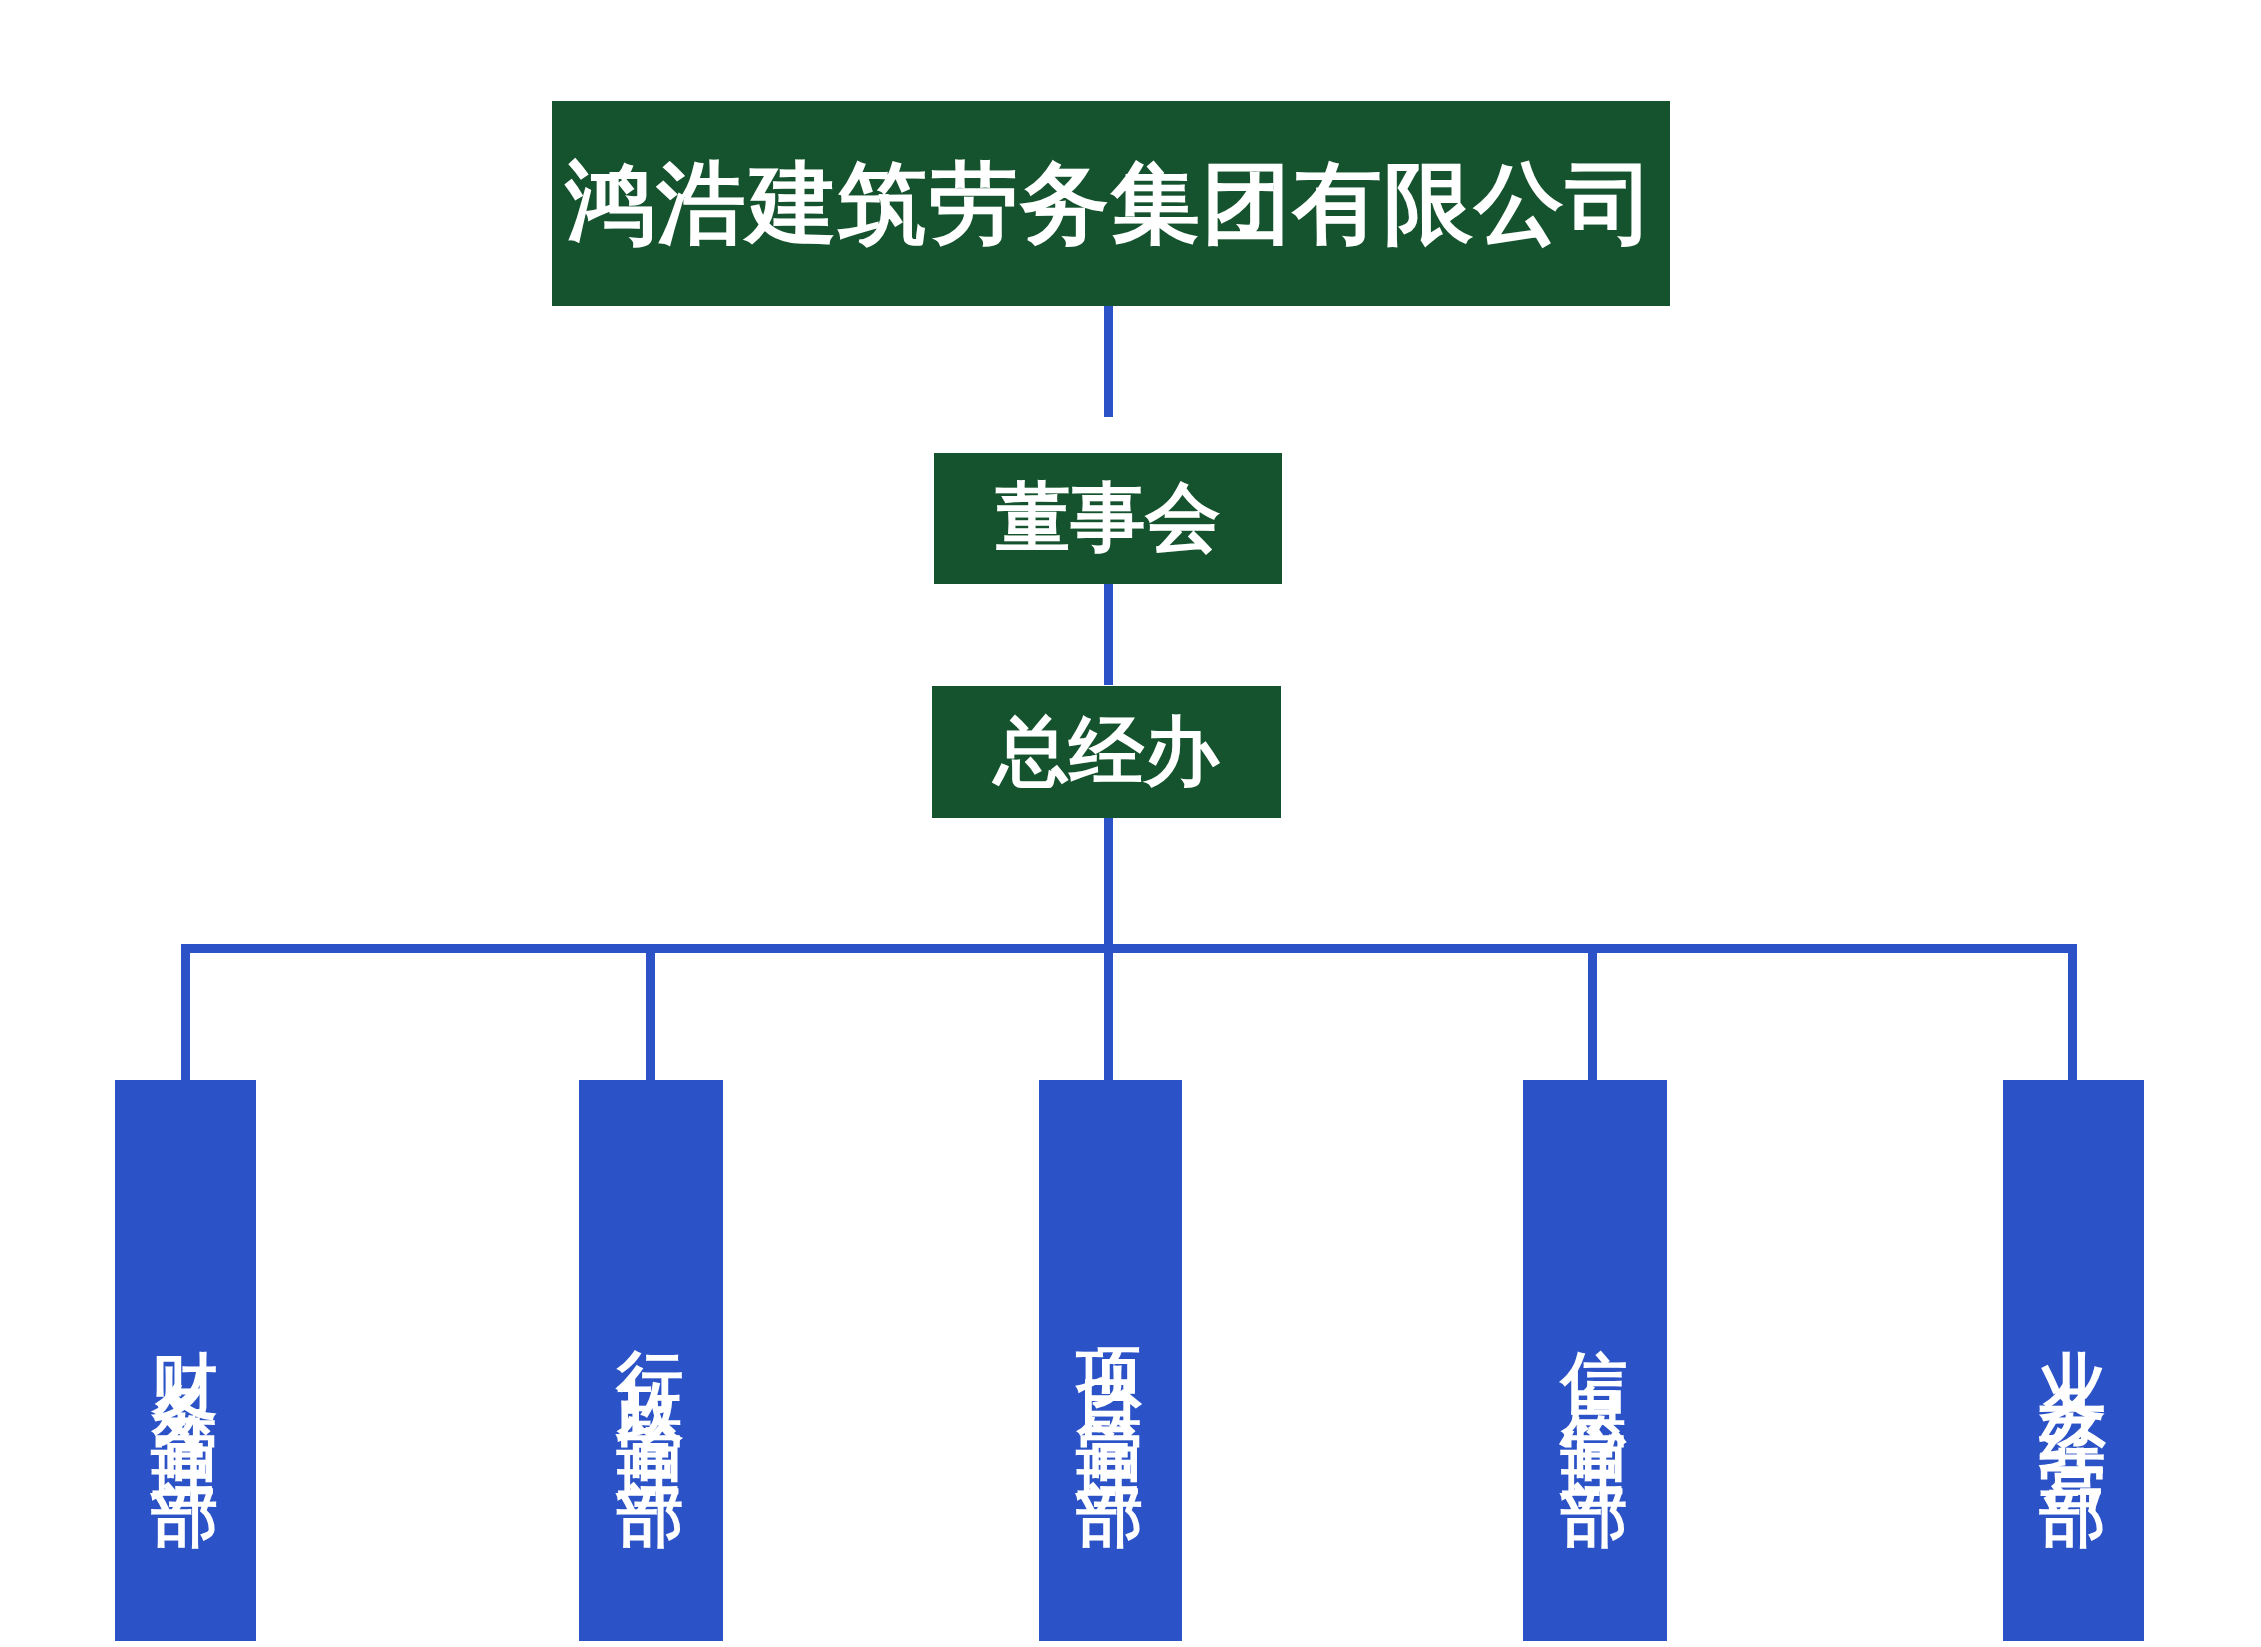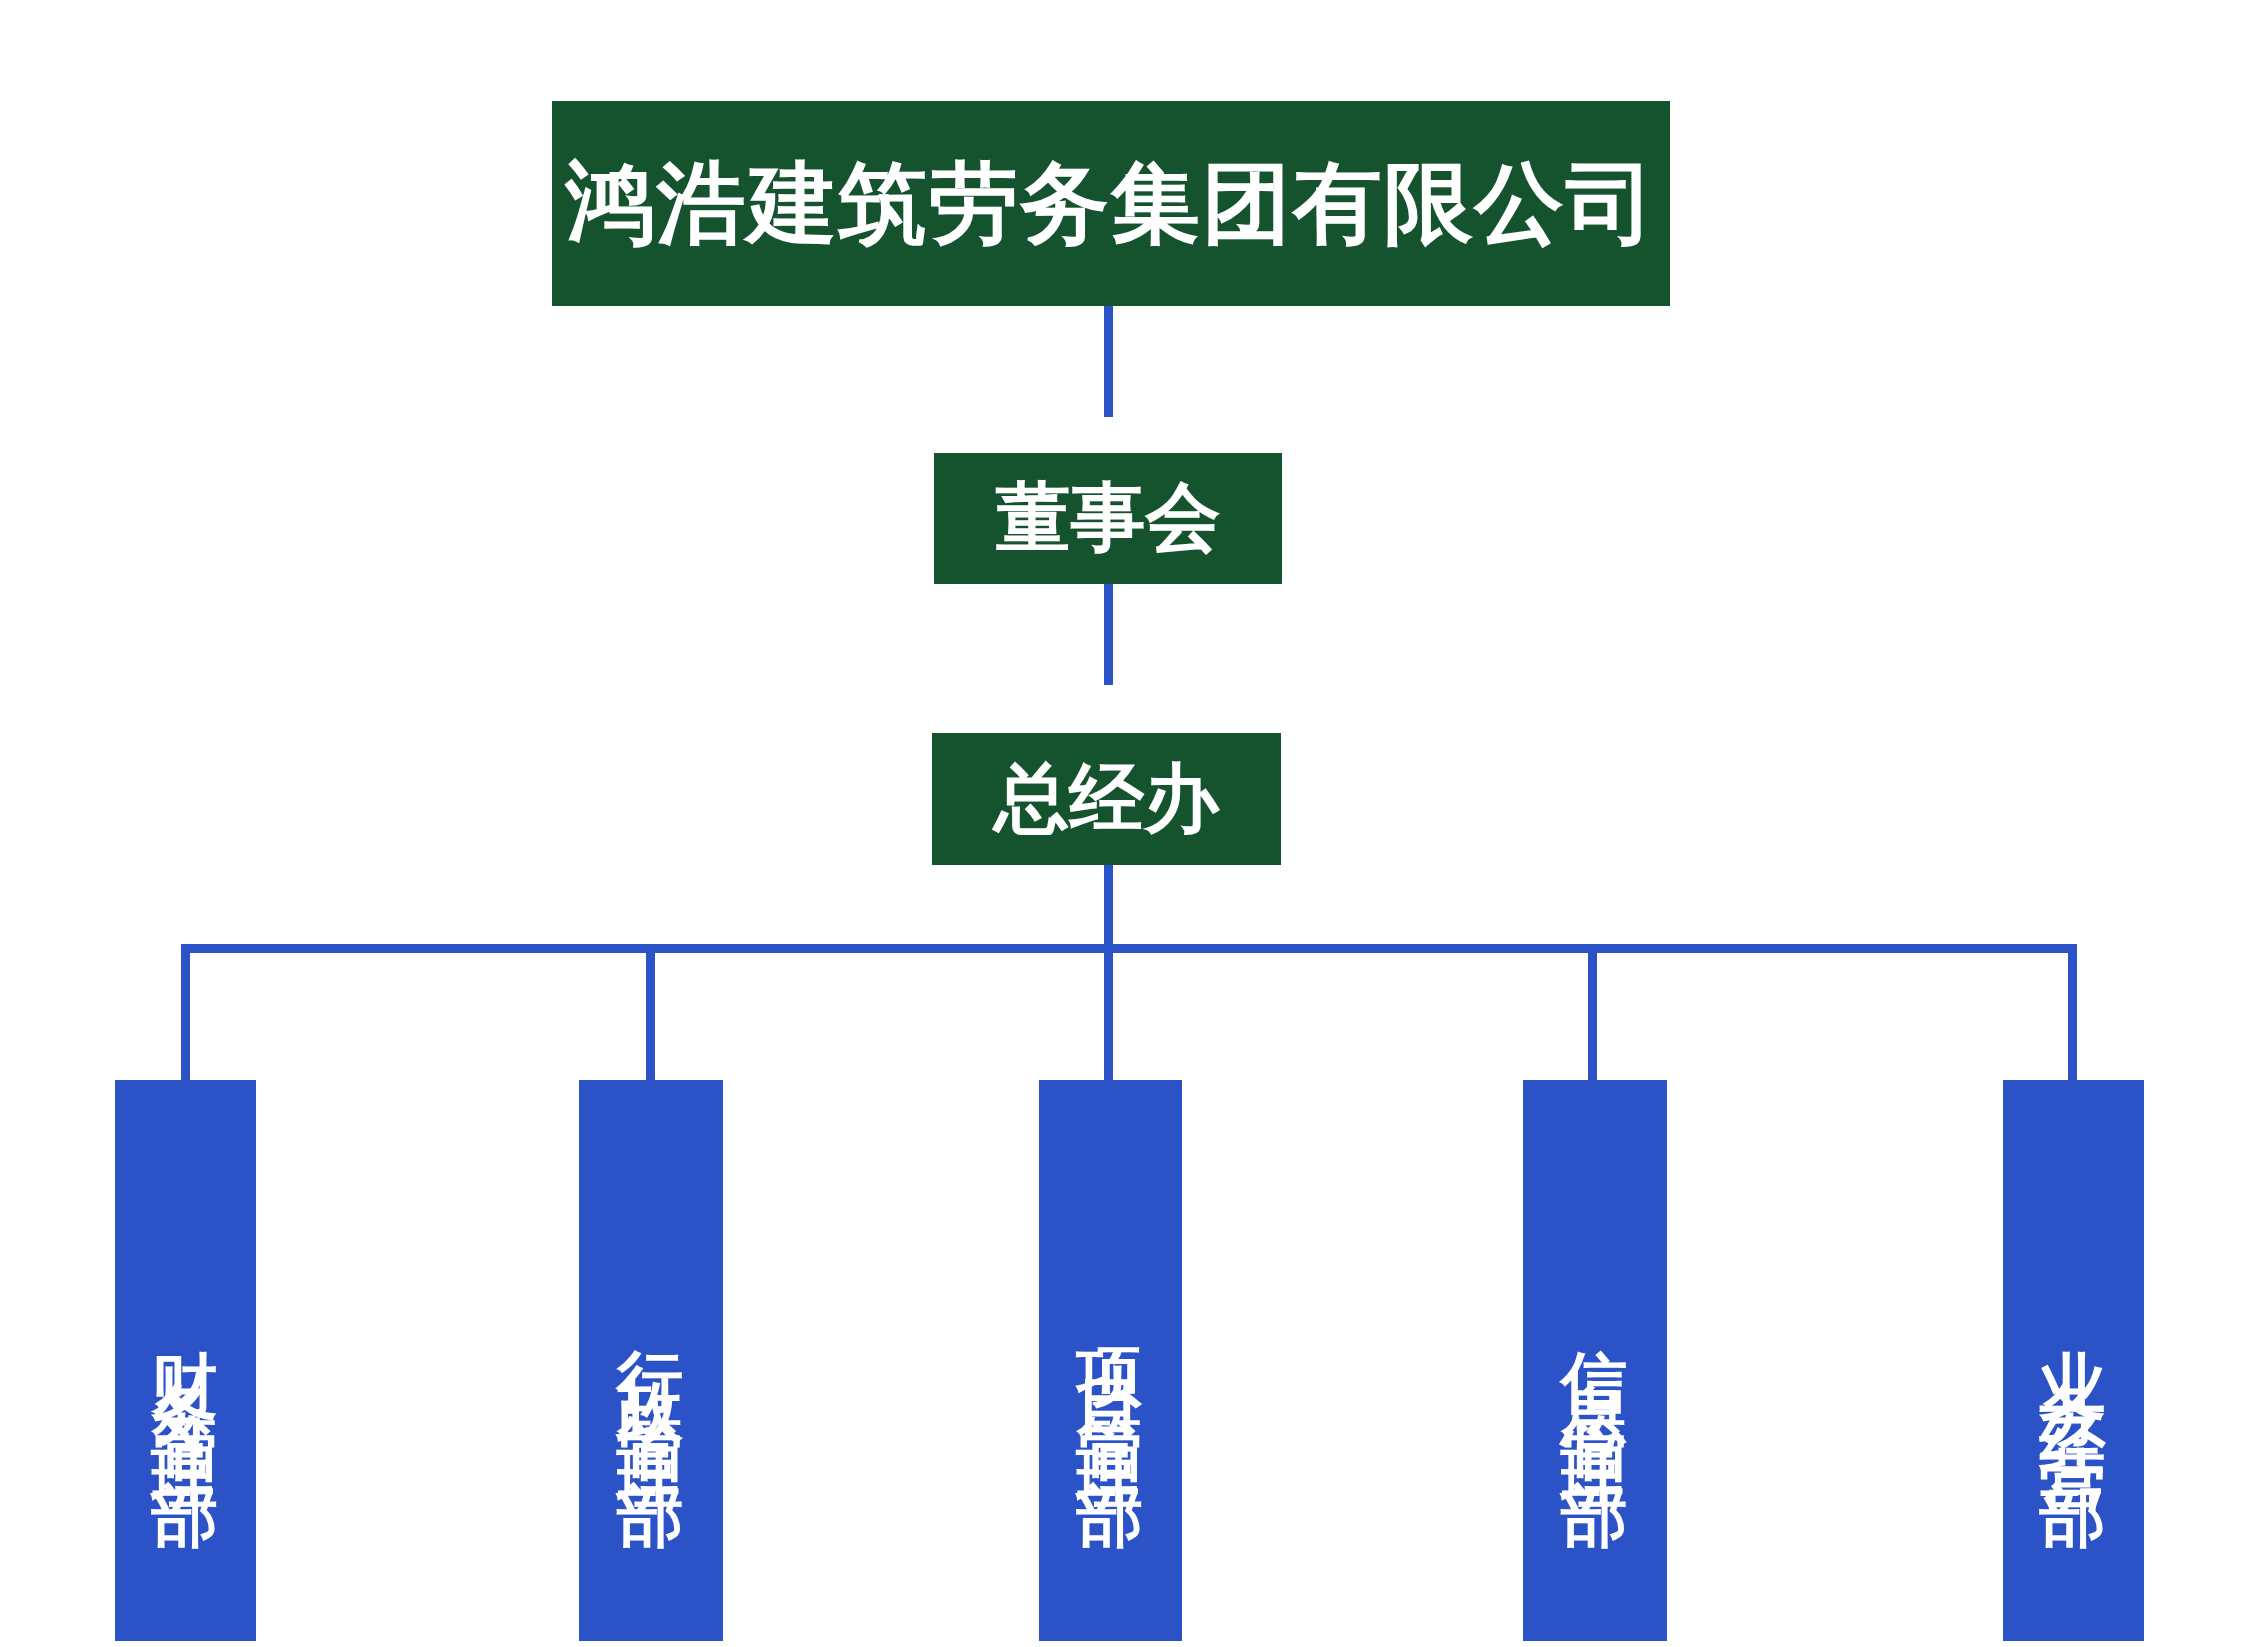--- a/index.html
+++ b/index.html
@@ -32,21 +32,20 @@
     letter-spacing: 1.9px;
   }
   .node-board {
     left: 934px; top: 417px; width: 348px; height: 131px;
     font-size: 75px;
     margin-top: 36px;
   }
   .node-gm {
     left: 932px; top: 686px; width: 349px; height: 132px;
     font-size: 75px;
-    margin-top: 47px;
   }
   .connector {
     position: absolute;
     background: #2B52C6;
   }
   .conn-root-board { left: 1104px; top: 306px; width: 9.4px; height: 111px; }
   .conn-board-gm   { left: 1104px; top: 548px; width: 9.4px; height: 137px; }
   .conn-gm-dept    { left: 1104px; top: 817px; width: 9.4px; height: 263px; }
   .conn-hline      { left: 181px;  top: 944px; width: 1896px; height: 9.4px; }
   .conn-drop-1 { left: 181px;  top: 944px; width: 9.4px; height: 136px; }

